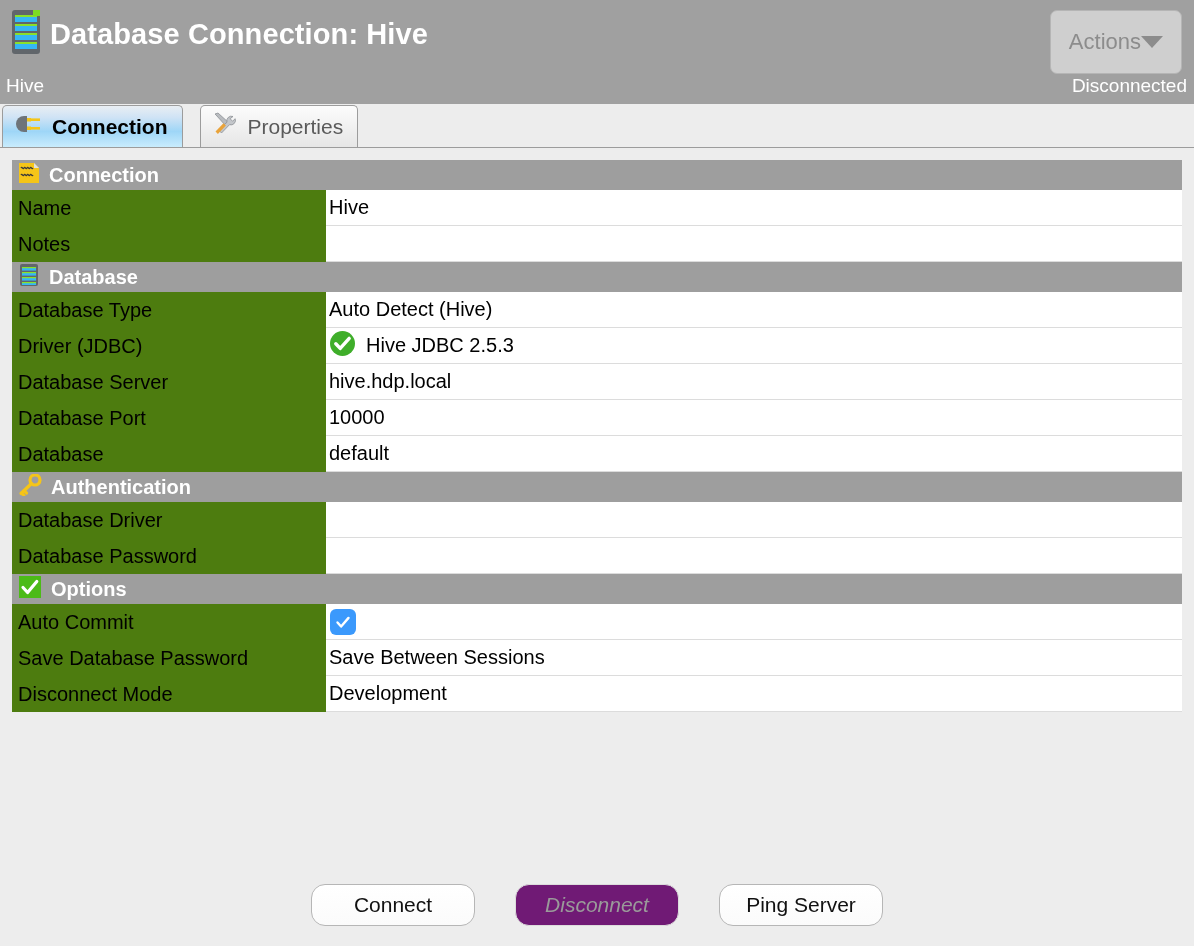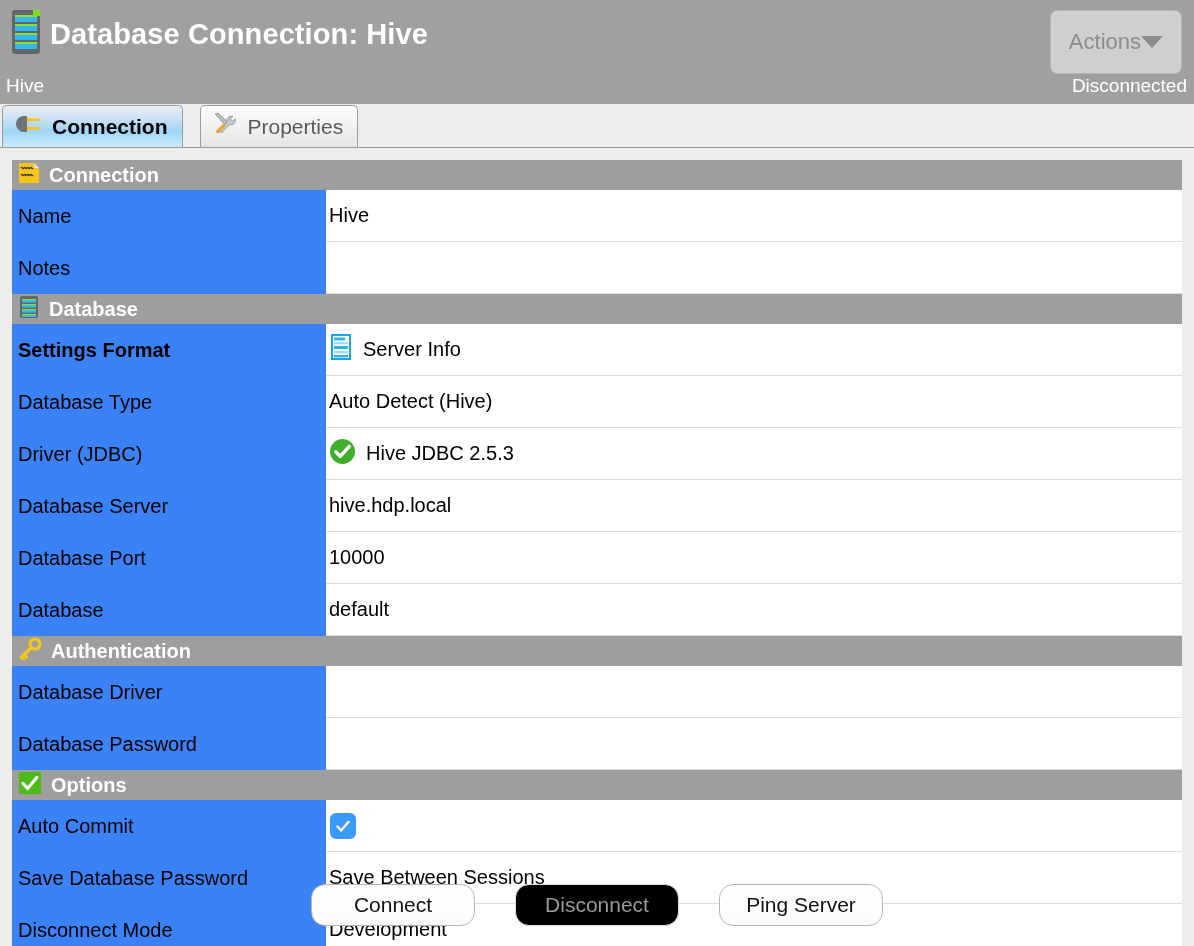--- a/index.html
+++ b/index.html
@@ -108,22 +108,22 @@
     display: flex;
     align-items: center;
     gap: 9px;
     padding-left: 6px;
     color: #ffffff;
     font-size: 20px;
     font-weight: bold;
   }
   .row {
     display: flex;
-    height: 52px;
-    background: #3b82f6;
+    height: 36px;
+    background: #4d7c0f;
     align-items: stretch;
   }
   .row .label {
     width: 314px;
     flex: 0 0 314px;
     display: flex;
     align-items: center;
     font-size: 20px;
     color: #000;
     padding-left: 6px;
@@ -160,23 +160,24 @@
     background: linear-gradient(to bottom, #ffffff 0%, #fbfbfb 100%);
     color: #111;
     font-size: 21px;
     display: flex;
     align-items: center;
     justify-content: center;
     cursor: default;
     padding: 0 16px;
   }
   .btn.disabled {
-    background: #000000;
+    background: #701a75;
     border-color: #dcdcdc;
     color: #9a9a9a;
+    font-style: italic;
   }
 
   
   .ico { flex: 0 0 auto; display: block; }
   .checkbox-blue {
     width: 26px; height: 26px;
     background: #3b99fc;
     border-radius: 6px;
     display: flex; align-items: center; justify-content: center;
     margin-left: 1px;
@@ -271,36 +272,20 @@
         <rect x="4" y="9" width="14" height="1.2" fill="#8ae02a"></rect>
         <rect x="4" y="14" width="14" height="3.6" fill="#35b7f5"></rect>
         <rect x="4" y="14" width="14" height="1.2" fill="#8ae02a"></rect>
         <rect x="4" y="19" width="14" height="3" fill="#35b7f5"></rect>
         <rect x="4" y="19" width="14" height="1.2" fill="#8ae02a"></rect>
       </svg>
     </span>
     <span>Database</span>
   </div>
 
-  <div class="row">
-    <div class="label bold">Settings Format</div>
-    <div class="value">
-      <span class="ico">
-        <svg width="24" height="26" viewBox="0 0 24 26">
-          <rect x="3" y="1" width="18" height="24" fill="#ffffff" stroke="#17a8e8" stroke-width="2"></rect>
-          <rect x="5" y="3.5" width="11" height="3" fill="#2eb3ef"></rect>
-          <rect x="5" y="8" width="14" height="2.4" fill="#9fdcf7"></rect>
-          <rect x="5" y="12" width="14" height="3" fill="#2eb3ef"></rect>
-          <rect x="5" y="17" width="14" height="2.4" fill="#9fdcf7"></rect>
-          <rect x="5" y="21" width="14" height="2.4" fill="#2eb3ef"></rect>
-        </svg>
-      </span>
-      <span>Server Info</span>
-    </div>
-  </div>
 
   <div class="row">
     <div class="label">Database Type</div>
     <div class="value">Auto Detect (Hive)</div>
   </div>
 
   <div class="row">
     <div class="label">Driver (JDBC)</div>
     <div class="value">
       <span class="ico">

